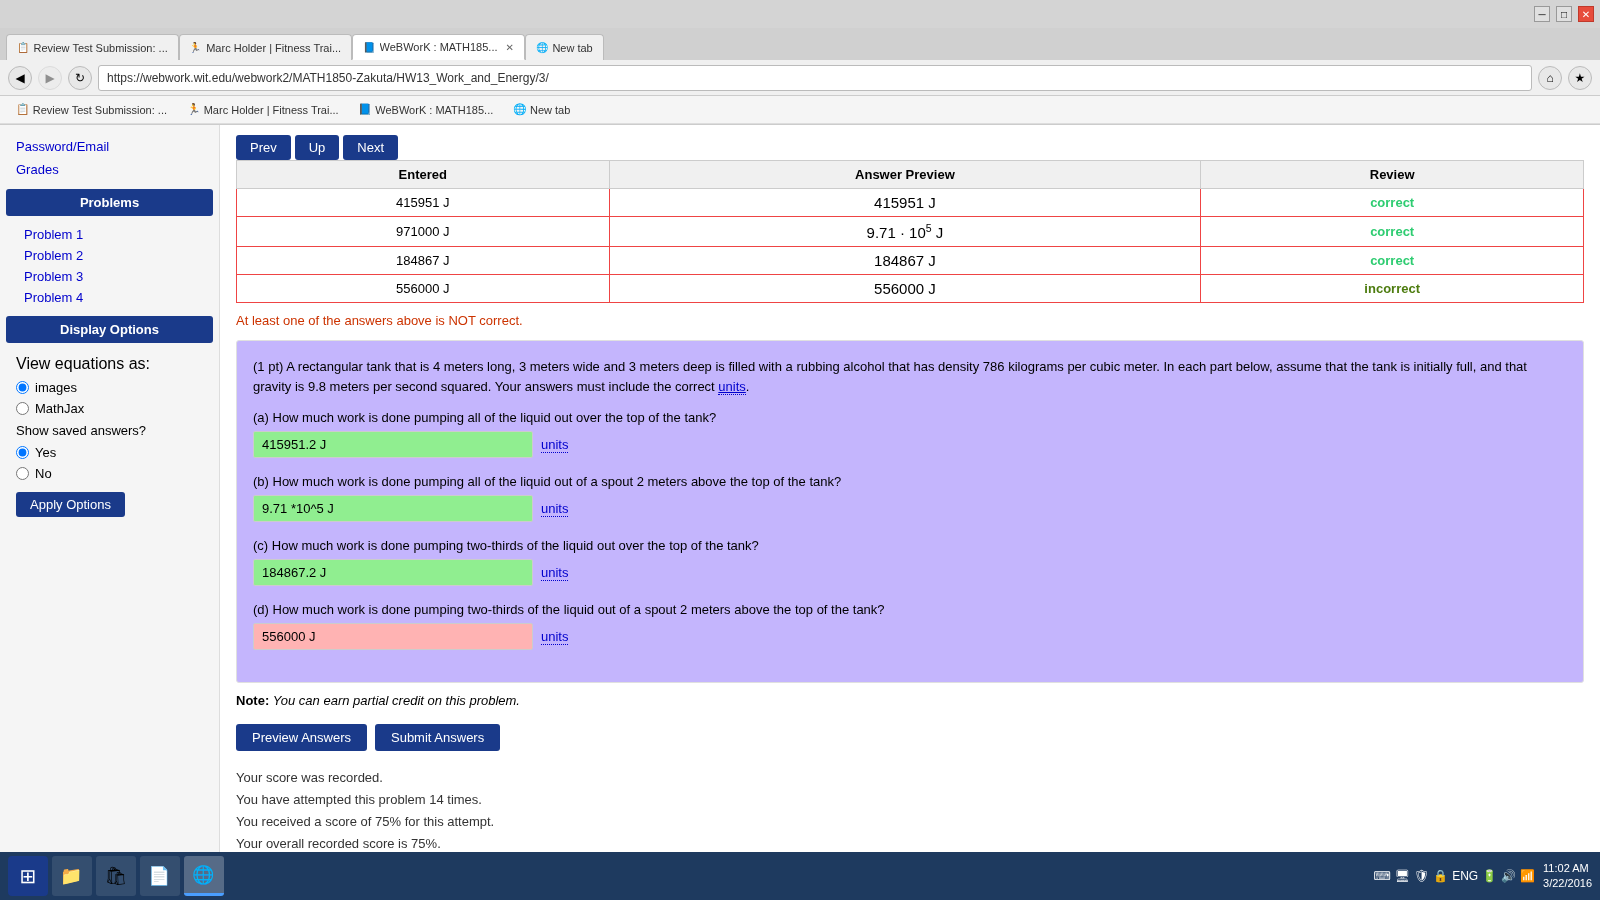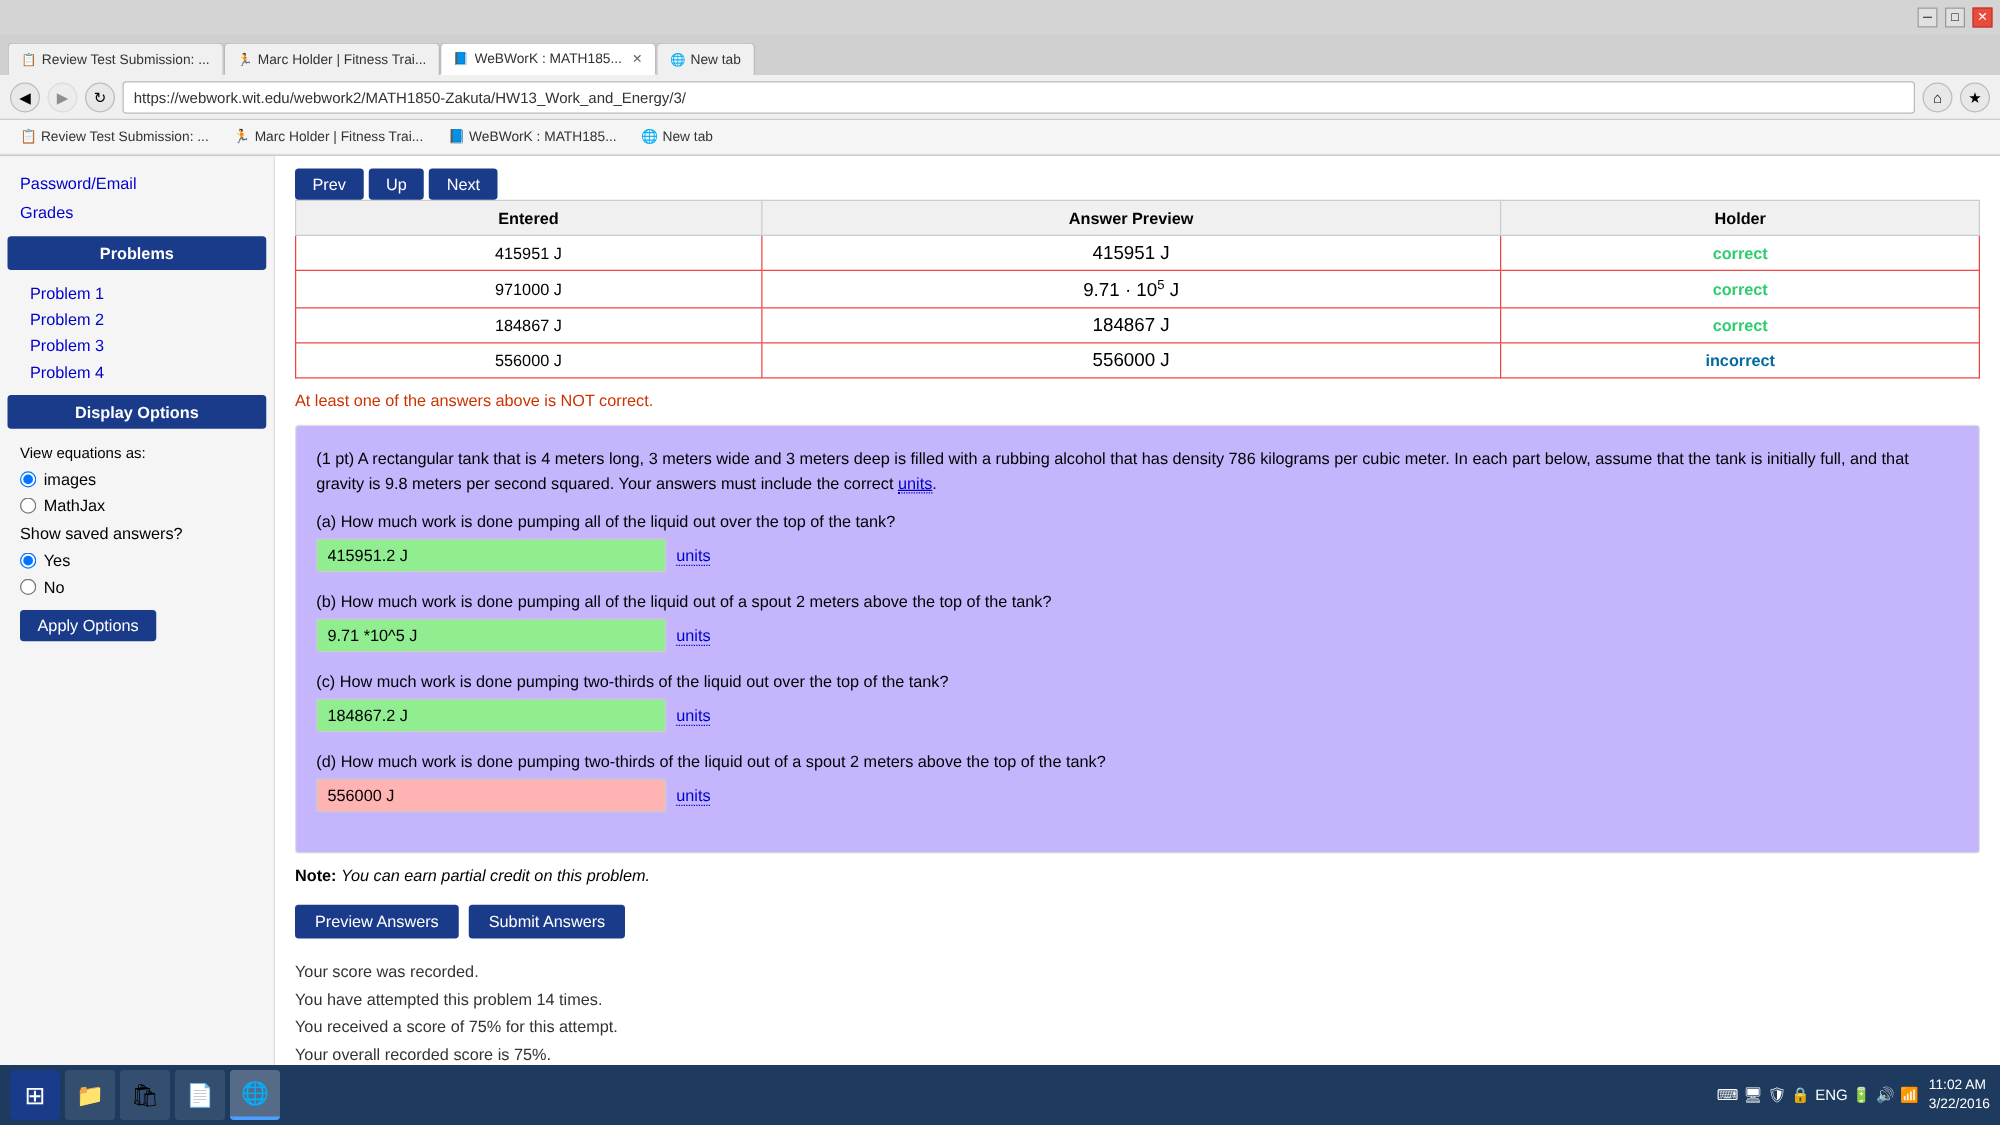--- a/index.html
+++ b/index.html
@@ -207,21 +207,21 @@
       padding: 6px 12px;
       font-weight: bold;
       text-align: center;
     }
     .results-table td {
       border: 1px solid #ef4444;
       padding: 5px 12px;
       text-align: center;
     }
     .result-correct { color: #2ecc71; font-weight: bold; }
-    .result-incorrect { color: #0369a1; font-weight: bold; }
+    .result-incorrect { color: #4d7c0f; font-weight: bold; }
 
     .answer-preview {
       font-size: 15px;
     }
 
     .not-correct-msg {
       color: #cc3300;
       font-size: 13px;
       margin-bottom: 12px;
     }
@@ -418,21 +418,21 @@
     <a class="sidebar-link">Grades</a>
 
     <div class="sidebar-section-header">Problems</div>
     <a class="sidebar-problem-link">Problem 1</a>
     <a class="sidebar-problem-link">Problem 2</a>
     <a class="sidebar-problem-link">Problem 3</a>
     <a class="sidebar-problem-link">Problem 4</a>
 
     <div class="sidebar-section-header">Display Options</div>
     <div class="display-options-panel">
-      <div style="padding: 4px 10px; font-size: 12px;">View equations as:</div>
+      <div style="padding: 4px 10px; font-size: 16px;">View equations as:</div>
       <label>
         <input type="radio" name="eq" checked="" style="">
         <span>images</span>
       </label>
       <label>
         <input type="radio" name="eq" style="">
         <span>MathJax</span>
       </label>
 
       <div class="show-saved-label">Show saved answers?</div>
@@ -455,21 +455,21 @@
       <button class="page-nav-btn">Prev</button>
       <button class="page-nav-btn">Up</button>
       <button class="page-nav-btn">Next</button>
     </div>
 
     <table class="results-table">
       <thead>
         <tr>
           <th>Entered</th>
           <th>Answer Preview</th>
-          <th>Holder</th>
+          <th>Review</th>
         </tr>
       </thead>
       <tbody>
         <tr>
           <td>415951 J</td>
           <td><span class="answer-preview">415951 J</span></td>
           <td><span class="result-correct">correct</span></td>
         </tr>
         <tr>
           <td>971000 J</td>

